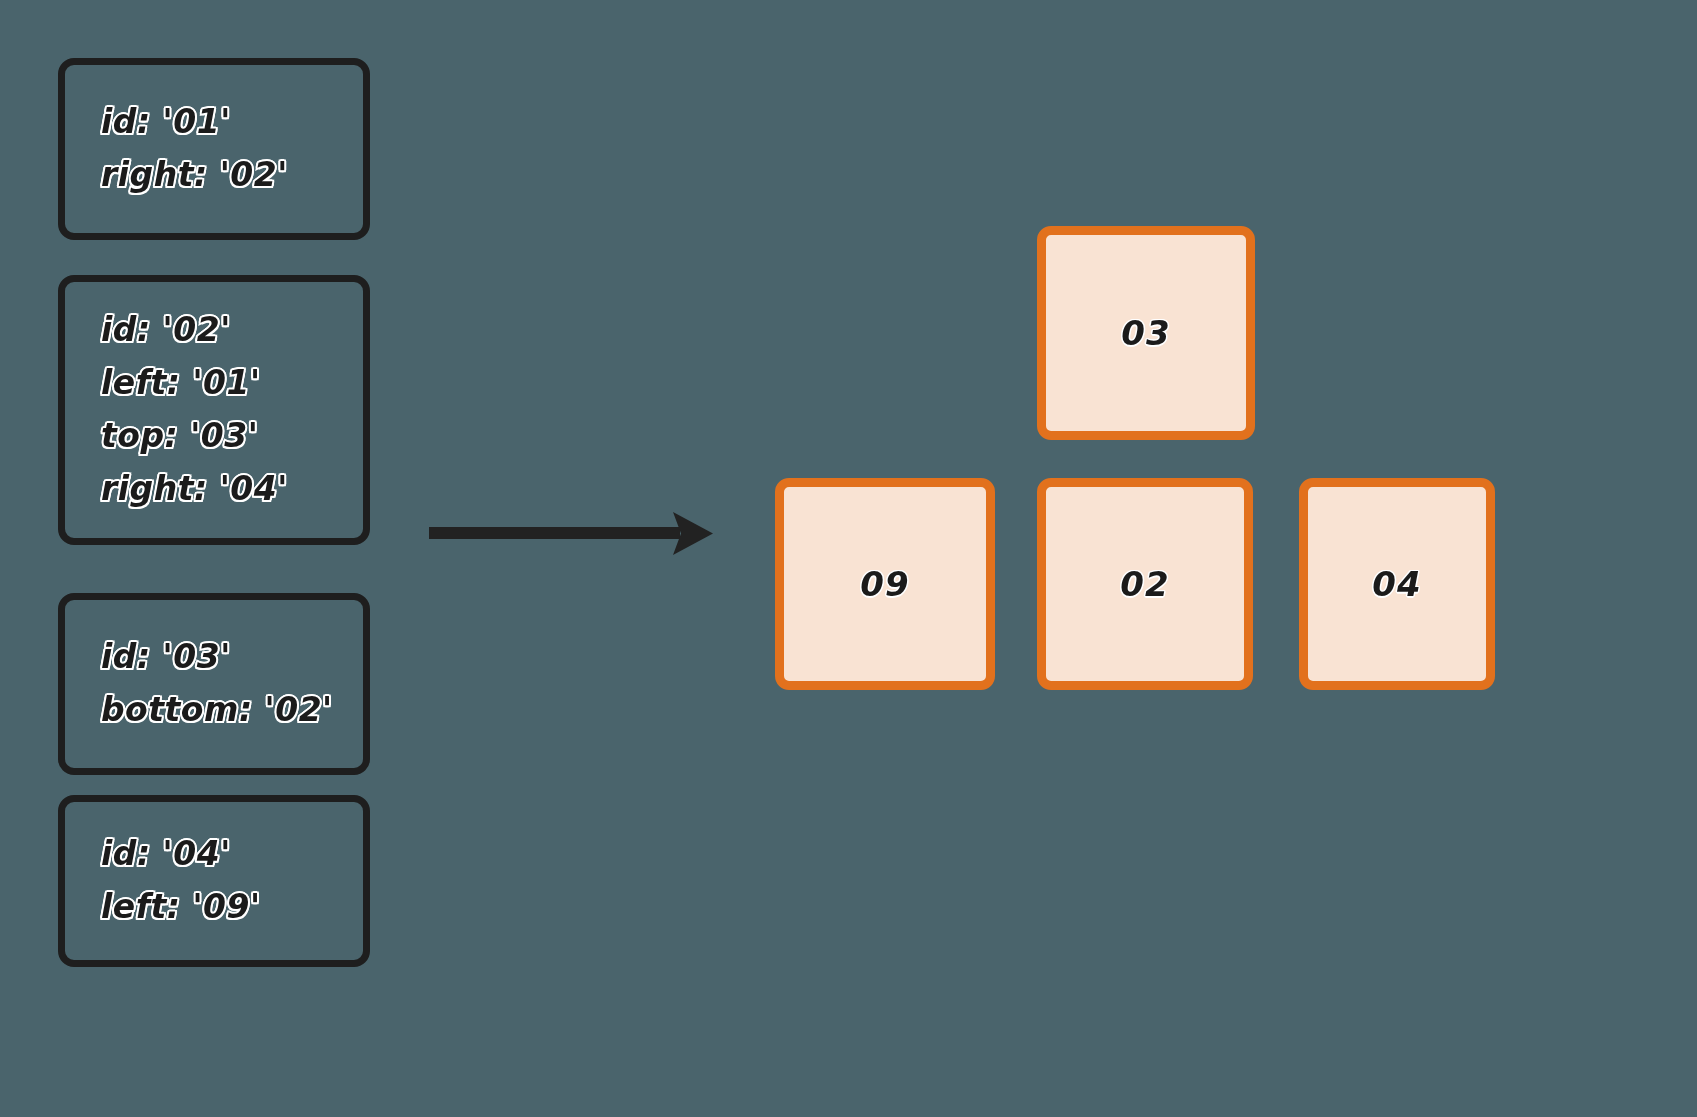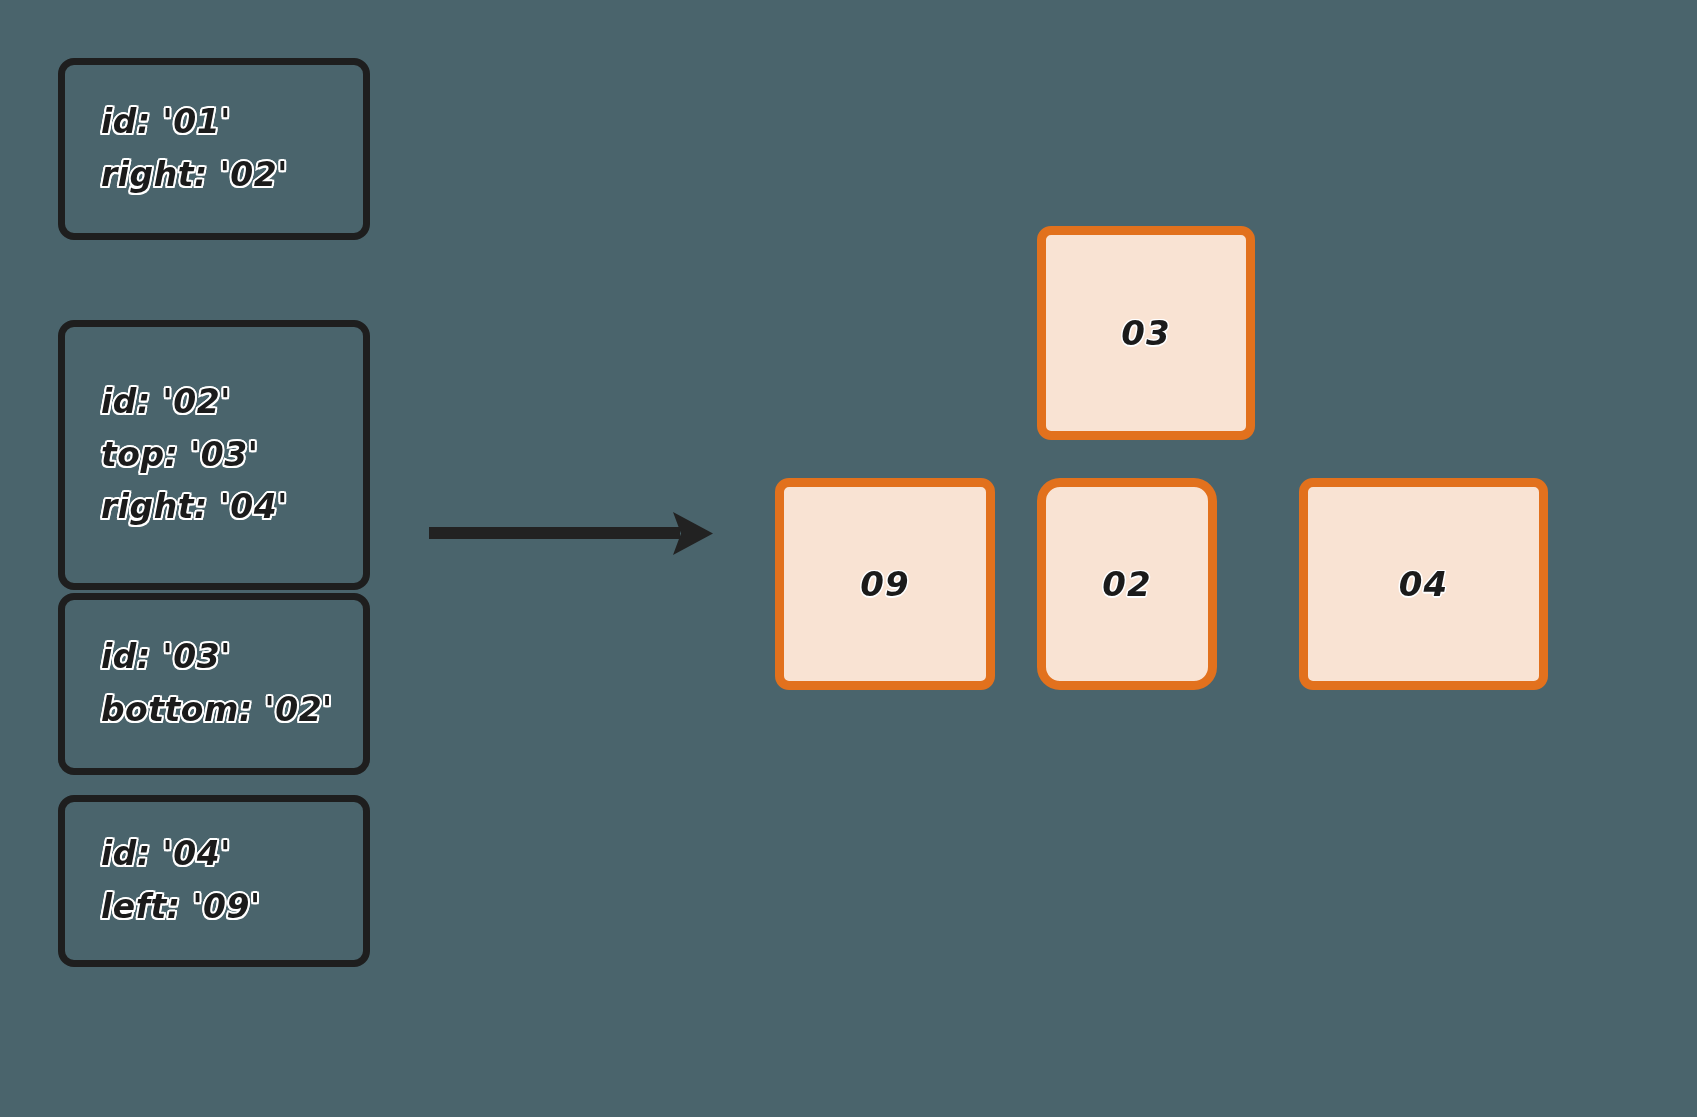--- a/index.html
+++ b/index.html
@@ -34,21 +34,21 @@
     box-sizing: border-box;
     border: 7px solid #1e1e1e;
     border-radius: 16px;
     background: transparent;
     display: flex;
     flex-direction: column;
     justify-content: center;
     padding: 0 16px 0 36px;
   }
   .spec-card.c1 { top: 58px;  height: 182px; }
-  .spec-card.c2 { top: 275px; height: 270px; margin-top: 45px; }
+  .spec-card.c2 { top: 275px; height: 270px; }
   .spec-card.c3 { top: 578px; height: 182px; margin-top: 15px; }
   .spec-card.c4 { top: 795px; height: 172px; }
 
   .spec-line {
     font-family: "DejaVu Sans", sans-serif;
     font-weight: 700;
     font-style: italic;
     font-size: 33px;
     line-height: 1.60;
     letter-spacing: 0.5px;
@@ -100,37 +100,38 @@
     color: #1b1b1b;
     text-shadow:
        1.5px 0 0 #ffffff, -1.5px 0 0 #ffffff,
        0 1.5px 0 #ffffff, 0 -1.5px 0 #ffffff,
        1px 1px 0 #ffffff, -1px 1px 0 #ffffff,
        1px -1px 0 #ffffff, -1px -1px 0 #ffffff;
   }
 
   .tile.t03 { left: 1030px; top: 226px; width: 218px; height: 214px; }
   .tile.t01 { left: 768px;  top: 478px; width: 220px; height: 212px; }
-  .tile.t02 { left: 1030px; top: 478px; width: 180px; height: 212px; border-radius: 23px; }
-  .tile.t04 { left: 1292px; top: 478px; width: 249px; height: 212px; }
+  .tile.t02 { left: 1030px; top: 478px; width: 216px; height: 212px; }
+  .tile.t04 { left: 1292px; top: 478px; width: 196px; height: 212px; }
 </style>
 </head>
 <body>
 
 <div id="canvas">
 
   <div class="spec-list">
 
     <div class="spec-card c1">
       <div class="spec-line">id: '01'</div>
       <div class="spec-line">right: '02'</div>
     </div>
 
     <div class="spec-card c2">
       <div class="spec-line">id: '02'</div>
+      <div class="spec-line">left: '01'</div>
       <div class="spec-line">top: '03'</div>
       <div class="spec-line">right: '04'</div>
     </div>
 
     <div class="spec-card c3">
       <div class="spec-line">id: '03'</div>
       <div class="spec-line">bottom: '02'</div>
     </div>
 
     <div class="spec-card c4">

